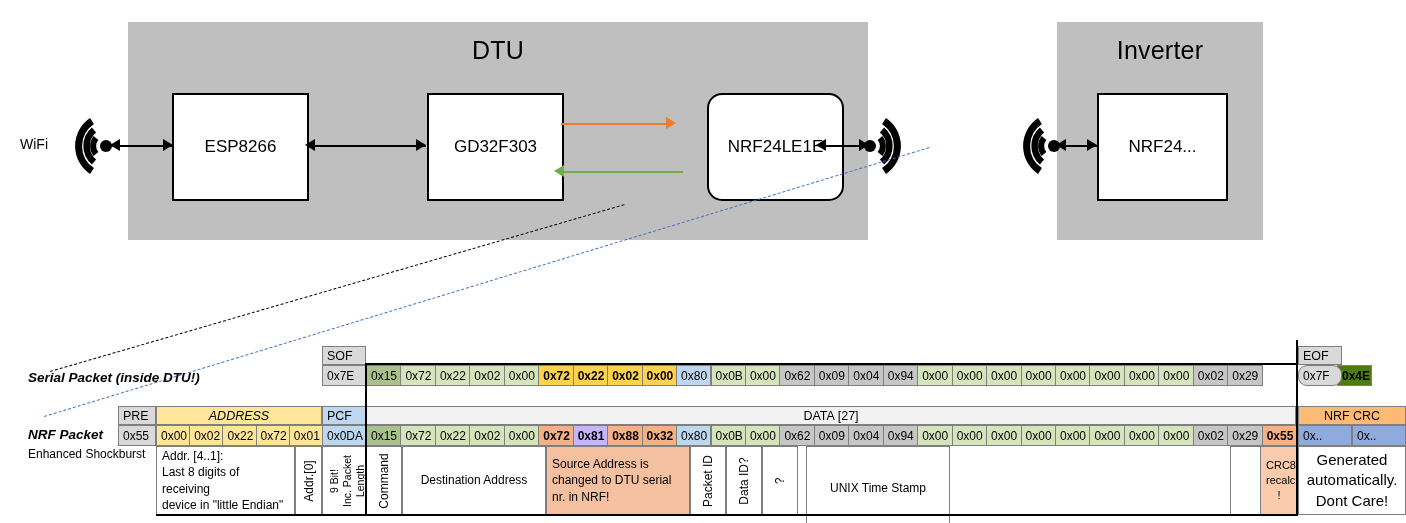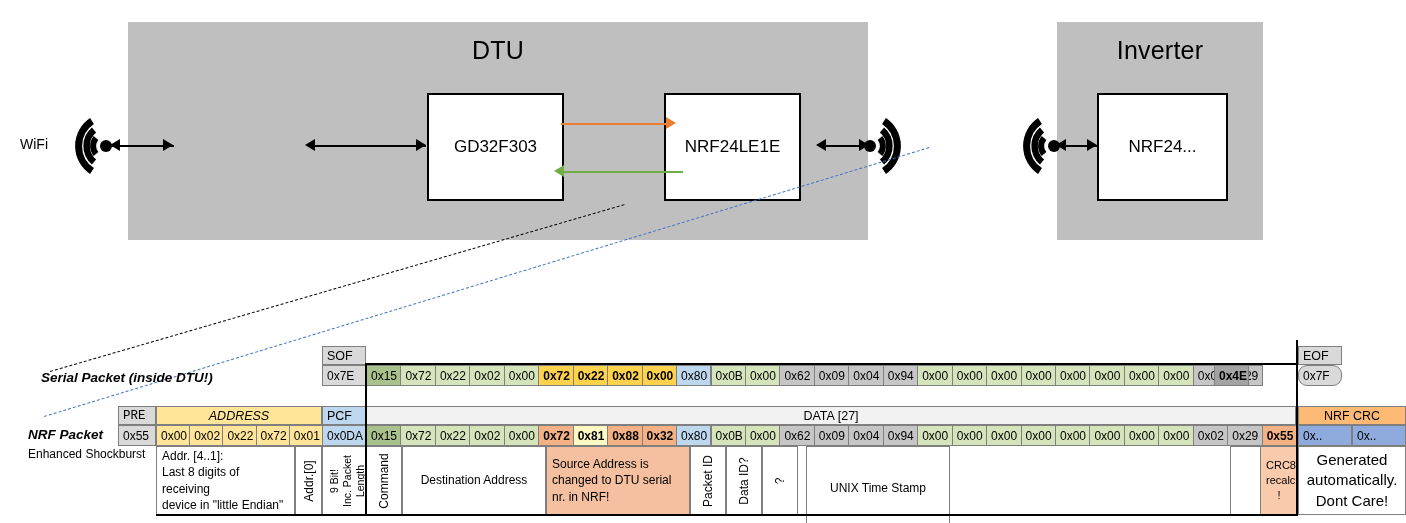--- a/index.html
+++ b/index.html
@@ -69,24 +69,27 @@
 <div class="stage">
 
   <div class="enclosure" style="left:128px;top:22px;width:740px;height:218px;">
     <div class="enclosure-title">DTU</div>
   </div>
 
   <div class="enclosure" style="left:1057px;top:22px;width:206px;height:218px;">
     <div class="enclosure-title">Inverter</div>
   </div>
 
+  <div class="chip" style="left:172px;top:93px;width:133px;height:104px;">
+    <span>ESP8266</span>
+  </div>
   <div class="chip" style="left:427px;top:93px;width:133px;height:104px;">
     <span>GD32F303</span>
   </div>
-  <div class="chip" style="left:664px;top:93px;width:133px;height:104px;">
+  <div class="chip" style="left:707px;top:93px;width:133px;height:104px;border-radius:15px;">
     <span>NRF24LE1E</span>
   </div>
   <div class="chip" style="left:1097px;top:93px;width:127px;height:104px;">
     <span>NRF24...</span>
   </div>
 
   <div class="wifi-label" style="left:20px;top:136px;">WiFi</div>
 
   <svg class="antenna" style="left:62px;top:113px;" width="52" height="66" viewBox="0 0 52 66">
     <path d="M30 8 A30 30 0 0 0 30 58" stroke="#000" stroke-width="7" fill="none"></path>
@@ -126,21 +129,21 @@
     <circle cx="44" cy="33" r="6" fill="#000"></circle>
   </svg>
   <div class="hline" style="left:1059px;top:145px;width:38px;"></div>
   <div class="ahead l" style="left:1056px;top:139px;"></div>
   <div class="ahead r" style="left:1087px;top:139px;"></div>
 
   <div class="leader black" style="left:50px;top:371px;width:598px;transform:rotate(-16.2deg);"></div>
 
   <div class="leader blue" style="left:44px;top:416px;width:925px;transform:rotate(-16.9deg);"></div>
 
-  <div class="row-label" style="left:41px;top:370px;">Serial Packet (inside DTU!)</div>
+  <div class="row-label" style="left:28px;top:370px;">Serial Packet (inside DTU!)</div>
 
   <div class="cell hdr lft" style="left:322px;top:346px;width:44px;height:19px;background:#D9D9D9;">SOF</div>
   <div class="cell lft" style="left:322px;top:365px;width:44px;height:21px;background:#D9D9D9;">0x7E</div>
 
   <div id="serial-bytes">
       <div class="cell lft" style="left: 366px; top: 365px; width: 35.45px; height: 21px; background: rgb(169, 193, 138);">0x15</div>
       <div class="cell lft" style="left: 400.45px; top: 365px; width: 35.45px; height: 21px; background: rgb(214, 228, 188);">0x72</div>
       <div class="cell lft" style="left: 434.9px; top: 365px; width: 35.45px; height: 21px; background: rgb(214, 228, 188);">0x22</div>
       <div class="cell lft" style="left: 469.35px; top: 365px; width: 35.45px; height: 21px; background: rgb(214, 228, 188);">0x02</div>
       <div class="cell lft" style="left: 503.8px; top: 365px; width: 35.45px; height: 21px; background: rgb(214, 228, 188);">0x00</div>
@@ -158,33 +161,33 @@
       <div class="cell lft" style="left: 917.2px; top: 365px; width: 35.45px; height: 21px; background: rgb(214, 228, 188);">0x00</div>
       <div class="cell lft" style="left: 951.65px; top: 365px; width: 35.45px; height: 21px; background: rgb(214, 228, 188);">0x00</div>
       <div class="cell lft" style="left: 986.1px; top: 365px; width: 35.45px; height: 21px; background: rgb(214, 228, 188);">0x00</div>
       <div class="cell lft" style="left: 1020.55px; top: 365px; width: 35.45px; height: 21px; background: rgb(214, 228, 188);">0x00</div>
       <div class="cell lft" style="left: 1055px; top: 365px; width: 35.45px; height: 21px; background: rgb(214, 228, 188);">0x00</div>
       <div class="cell lft" style="left: 1089.45px; top: 365px; width: 35.45px; height: 21px; background: rgb(214, 228, 188);">0x00</div>
       <div class="cell lft" style="left: 1123.9px; top: 365px; width: 35.45px; height: 21px; background: rgb(214, 228, 188);">0x00</div>
       <div class="cell lft" style="left: 1158.35px; top: 365px; width: 35.45px; height: 21px; background: rgb(214, 228, 188);">0x00</div>
       <div class="cell lft" style="left: 1192.8px; top: 365px; width: 35.45px; height: 21px; background: rgb(198, 198, 198);">0x02</div>
       <div class="cell lft" style="left: 1227.25px; top: 365px; width: 35.45px; height: 21px; background: rgb(198, 198, 198);">0x29</div>
-      <div class="cell lft b" style="left: 1214px; top: 365px; width: 35.45px; height: 21px; background: #a3a3a3;">0x4E</div>
+      <div class="cell lft b" style="left: 1337px; top: 365px; width: 35.45px; height: 21px; background: #4d7c0f;">0x4E</div>
     </div>
 
   <div class="cell hdr lft" style="left:1298px;top:346px;width:44px;height:19px;background:#D9D9D9;">EOF</div>
   <div class="cell lft" style="left:1298px;top:365px;width:44px;height:21px;background:#D9D9D9;border-radius:9px;">0x7F</div>
 
   <div class="thickline" style="left:365px;top:363px;width:2px;height:37px;"></div>
   <div class="thickline" style="left:1296px;top:340px;width:2px;height:60px;"></div>
 
   <div class="row-label" style="left:28px;top:427px;">NRF Packet</div>
   <div class="row-sublabel" style="left:28px;top:447px;">Enhanced Shockburst</div>
 
-  <div class="cell hdr lft" style="left:118px;top:406px;width:38px;height:19px;background:#D9D9D9;font-family:Liberation Mono, monospace;">PRE</div>
+  <div class="cell hdr lft" style="left:118px;top:406px;width:38px;height:19px;background:#D9D9D9;">PRE</div>
   <div class="cell hdr" style="left:156px;top:406px;width:166px;height:19px;background:#FFE599;font-style:italic;">ADDRESS</div>
   <div class="cell hdr lft" style="left:322px;top:406px;width:44px;height:19px;background:#BDD7EE;">PCF</div>
   <div class="cell hdr" style="left:366px;top:406px;width:930px;height:19px;background:#F2F2F2;">DATA [27]</div>
   <div class="cell hdr" style="left:1298px;top:406px;width:108px;height:19px;background:#fdba74;">NRF CRC</div>
 
   <div class="cell lft" style="left:118px;top:425px;width:38px;height:21px;background:#D9D9D9;">0x55</div>
   <div id="nrf-address">
       <div class="cell lft" style="left: 156px; top: 425px; width: 34.2px; height: 21px; background: rgb(255, 229, 153);">0x00</div>
       <div class="cell lft" style="left: 189.2px; top: 425px; width: 34.2px; height: 21px; background: rgb(255, 229, 153);">0x02</div>
       <div class="cell lft" style="left: 222.4px; top: 425px; width: 34.2px; height: 21px; background: rgb(255, 229, 153);">0x22</div>
@@ -193,21 +196,21 @@
     </div>
   <div class="cell lft" style="left:322px;top:425px;width:44px;height:21px;background:#BDD7EE;">0x0DA</div>
 
   <div id="nrf-bytes">
       <div class="cell lft" style="left: 366px; top: 425px; width: 35.45px; height: 21px; background: rgb(169, 193, 138);">0x15</div>
       <div class="cell lft" style="left: 400.45px; top: 425px; width: 35.45px; height: 21px; background: rgb(214, 228, 188);">0x72</div>
       <div class="cell lft" style="left: 434.9px; top: 425px; width: 35.45px; height: 21px; background: rgb(214, 228, 188);">0x22</div>
       <div class="cell lft" style="left: 469.35px; top: 425px; width: 35.45px; height: 21px; background: rgb(214, 228, 188);">0x02</div>
       <div class="cell lft" style="left: 503.8px; top: 425px; width: 35.45px; height: 21px; background: rgb(214, 228, 188);">0x00</div>
       <div class="cell lft b" style="left: 538.25px; top: 425px; width: 35.45px; height: 21px; background: rgb(244, 177, 131);">0x72</div>
-      <div class="cell lft b" style="left: 572.7px; top: 425px; width: 35.45px; height: 21px; background: #fef9c3;">0x81</div>
+      <div class="cell lft b" style="left: 572.7px; top: 425px; width: 35.45px; height: 21px; background: #c4b5fd;">0x81</div>
       <div class="cell lft b" style="left: 607.15px; top: 425px; width: 35.45px; height: 21px; background: rgb(244, 177, 131);">0x88</div>
       <div class="cell lft b" style="left: 641.6px; top: 425px; width: 35.45px; height: 21px; background: rgb(244, 177, 131);">0x32</div>
       <div class="cell lft" style="left: 676.05px; top: 425px; width: 35.45px; height: 21px; background: rgb(189, 215, 238);">0x80</div>
       <div class="cell lft" style="left: 710.5px; top: 425px; width: 35.45px; height: 21px; background: rgb(214, 228, 188);">0x0B</div>
       <div class="cell lft" style="left: 744.95px; top: 425px; width: 35.45px; height: 21px; background: rgb(214, 228, 188);">0x00</div>
       <div class="cell lft" style="left: 779.4px; top: 425px; width: 35.45px; height: 21px; background: rgb(198, 198, 198);">0x62</div>
       <div class="cell lft" style="left: 813.85px; top: 425px; width: 35.45px; height: 21px; background: rgb(198, 198, 198);">0x09</div>
       <div class="cell lft" style="left: 848.3px; top: 425px; width: 35.45px; height: 21px; background: rgb(198, 198, 198);">0x04</div>
       <div class="cell lft" style="left: 882.75px; top: 425px; width: 35.45px; height: 21px; background: rgb(198, 198, 198);">0x94</div>
       <div class="cell lft" style="left: 917.2px; top: 425px; width: 35.45px; height: 21px; background: rgb(214, 228, 188);">0x00</div>

